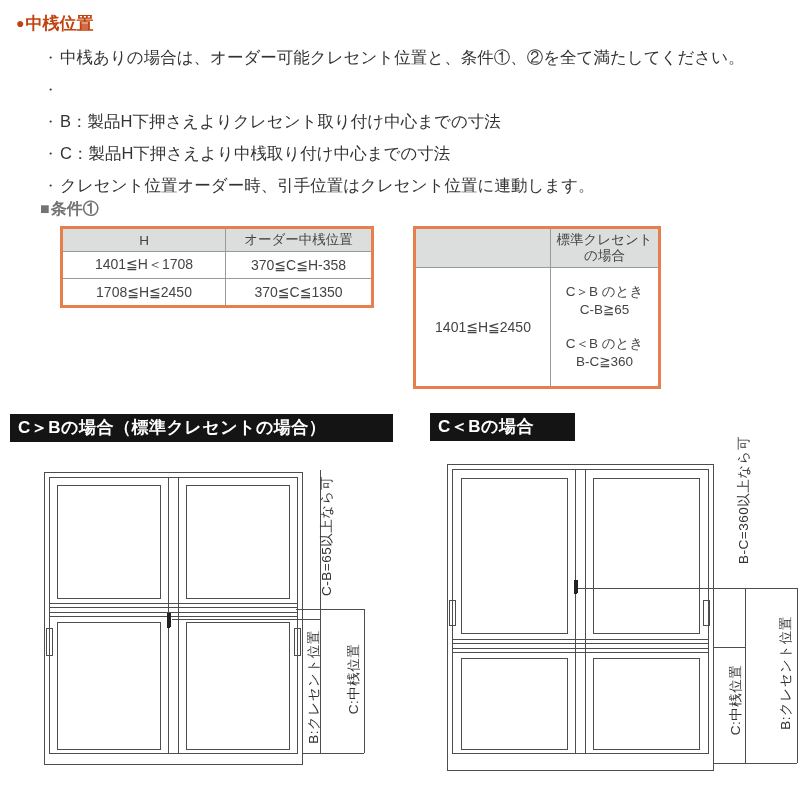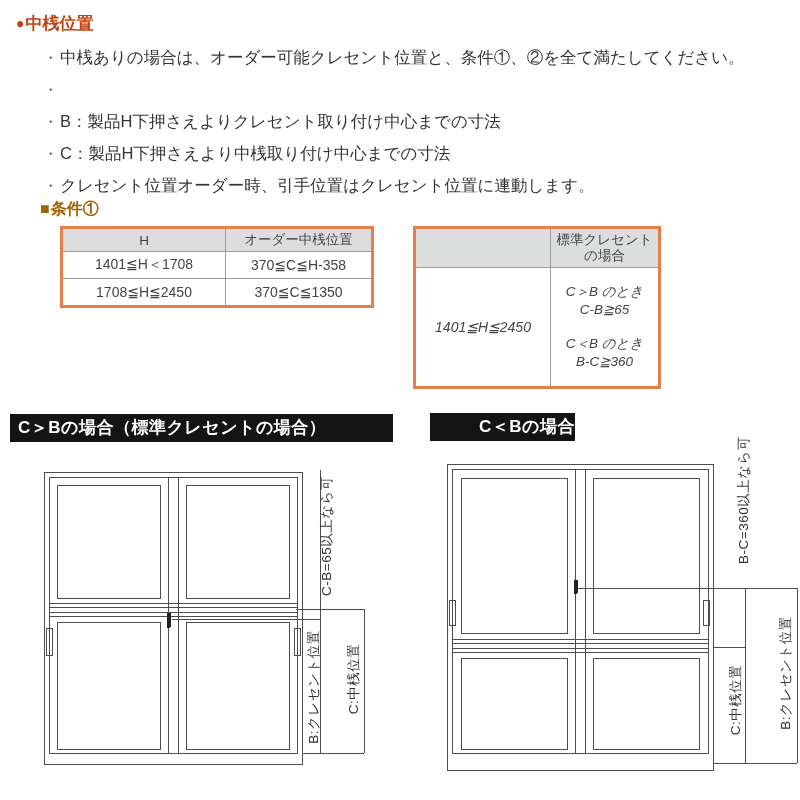--- a/index.html
+++ b/index.html
@@ -9,50 +9,50 @@
   
   .heading{position:absolute;left:16px;top:12px;font-weight:bold;font-size:17px;color:#c2410c;}
   .h-marker{font-size:14px;vertical-align:1px;margin-right:1px;}
 
   
   .notes{position:absolute;left:44px;top:48px;width:745px;}
   .note{display:flex;font-size:16.5px;line-height:19px;margin-bottom:12px;color:#333;}
   .n-marker{width:16px;flex:0 0 16px;font-size:13px;line-height:20px;}
 
   
-  .cond-title{position:absolute;font-size:16px;font-weight:bold;color:#a16207;}
+  .cond-title{position:absolute;font-size:16px;font-weight:bold;color:#737373;}
   .c1t{left:40px;top:199px;}
   .c2t{left:412px;top:199px;}
   .sq{margin-right:1px;}
 
   
   .tbl-wrap{position:absolute;}
   .t1w{left:60px;top:226px;}
   .t2w{left:413px;top:226px;}
   table.tbl{border-collapse:collapse;border:3px solid #E5804C;background:#fff;}
   table.tbl td{border:1px solid #9a9a9a;text-align:center;vertical-align:middle;
                font-size:14px;color:#444;padding:0 4px;}
   table.tbl td.hd{background:#DCDEDE;font-size:13.5px;}
   .t1 td{height:26px;}
   .t1 tr.hrow td{height:22px;}
   .t1 td.c0{width:154px;}
   .t1 td.c1{width:137px;}
   .t2 td.c0{width:126px;}
   .t2 td.c1{width:99px;}
   .t2 tr.hrow td{height:38px;line-height:16px;}
-  .t2 tr.drow td{height:118px;font-style:italic;}
+  .t2 tr.drow td{height:118px;}
   .t2 .rules div{line-height:18px;font-size:13.5px;}
   .t2 .rules .gap{height:16px;}
 
   
   .banner{position:absolute;background:#141414;color:#fff;font-weight:bold;
           font-size:17px;line-height:28px;height:28px;padding-left:8px;
           letter-spacing:0.5px;white-space:nowrap;}
   .bl{left:10px;top:414px;width:375px;}
-  .br{left:430px;top:413px;width:137px;text-align:right;}
+  .br{left:430px;top:413px;width:137px;}
 
   
   svg.diag{position:absolute;}
   .dim-label{position:absolute;height:18px;line-height:18px;font-size:13.5px;
              color:#333;text-align:center;white-space:nowrap;
              transform:rotate(-90deg);letter-spacing:0.5px;}
 </style>
 </head>
 <body>
 

